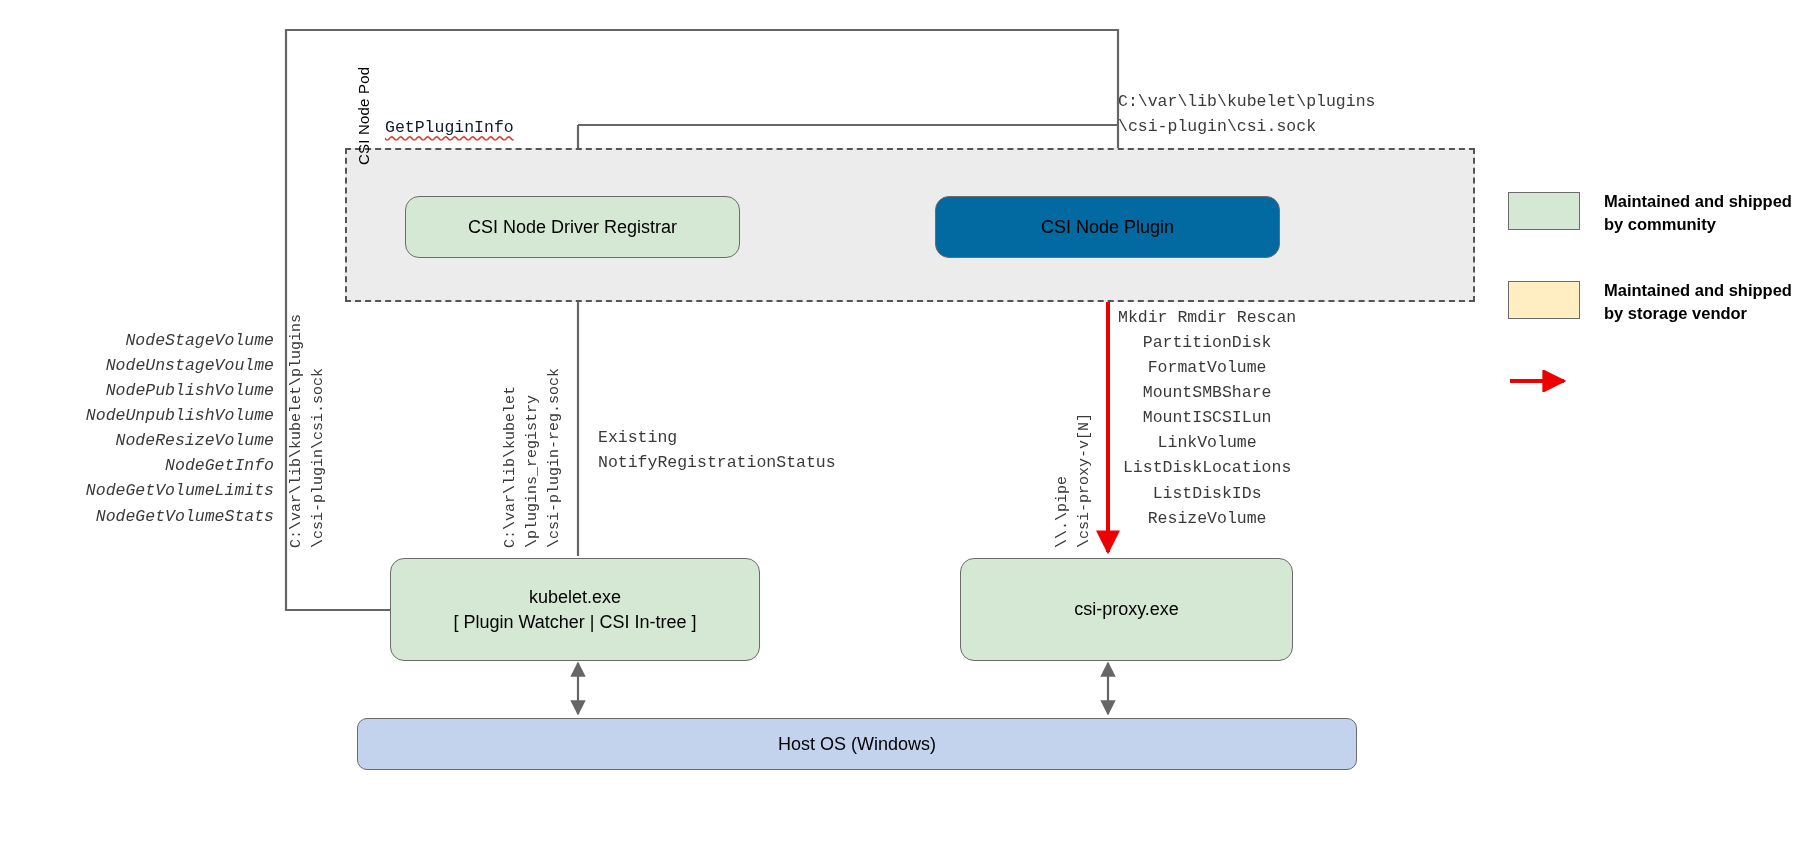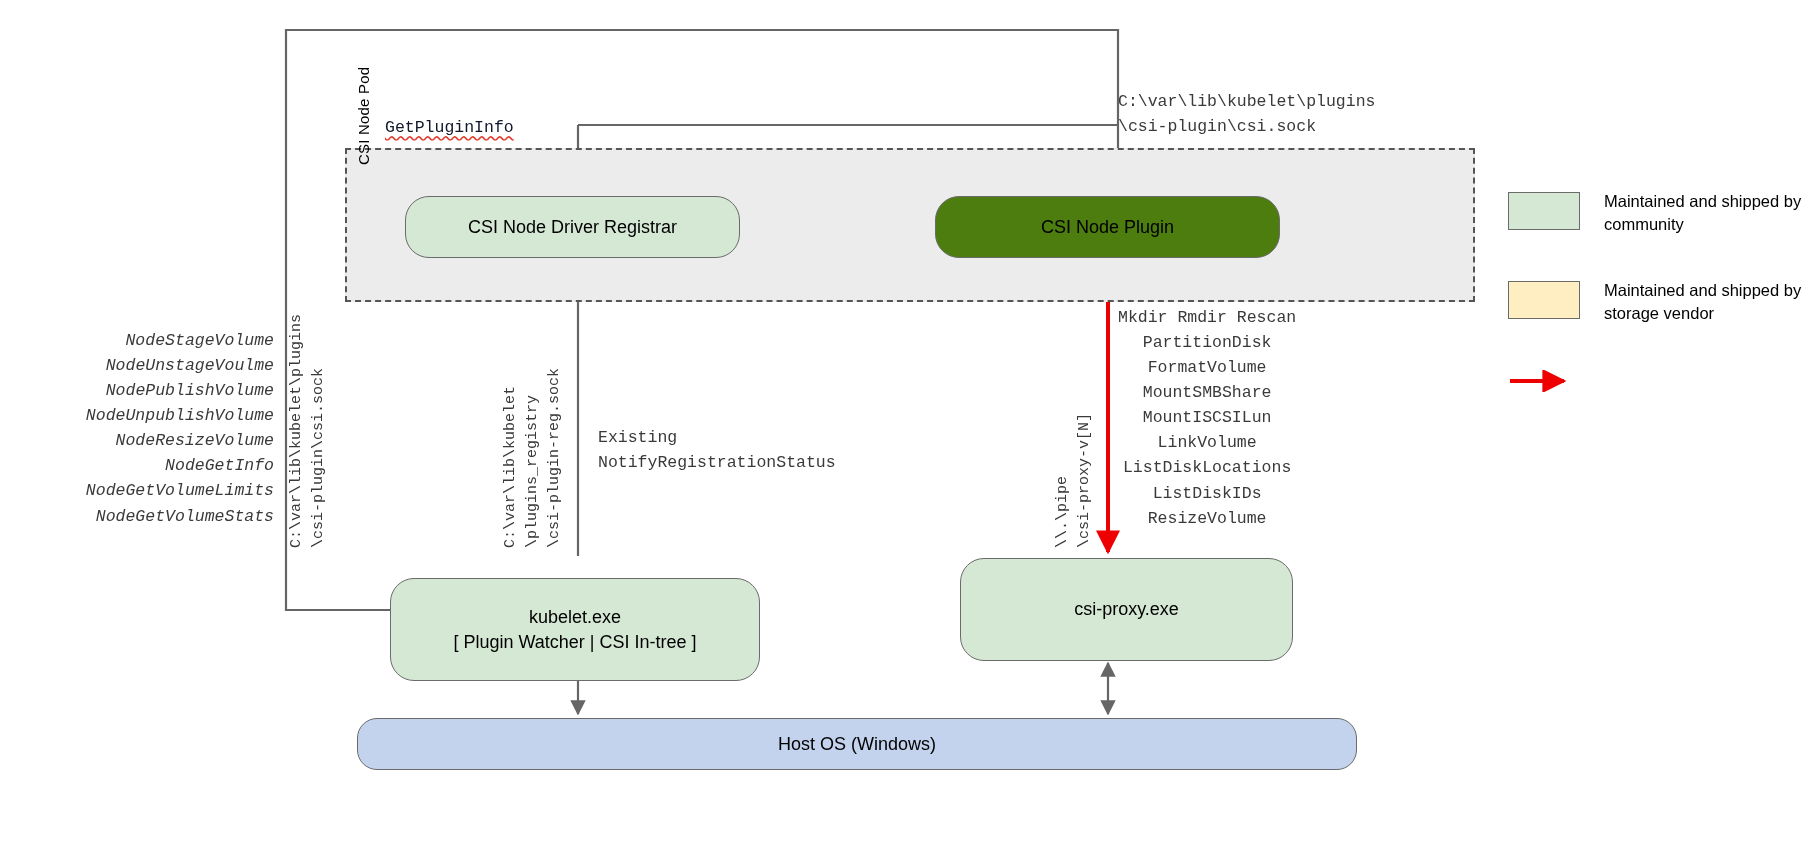--- a/index.html
+++ b/index.html
@@ -48,36 +48,36 @@
     transform: rotate(-90deg);
     transform-origin: left top;
     white-space: nowrap;
     letter-spacing: 0.2px;
   }
   
   .node {
     position: absolute;
     box-sizing: border-box;
     border: 1.6px solid #6b6b6b;
-    border-radius: 24px;
+    border-radius: 14px;
     display: flex;
     align-items: center;
     justify-content: center;
     text-align: center;
     font-size: 18px;
     color: #000;
     line-height: 1.35;
   }
   .node.green { background: #d5e8d4; }
-  .node.yellow { background: #4d7c0f; }
-  .node.blue { background: #c3d3ee; border-radius: 20px; }
+  .node.yellow { background: #0369a1; }
+  .node.blue { background: #c3d3ee; border-radius: 10px; }
 
   #registrar-box { left: 405px; top: 196px; width: 335px; height: 62px; }
   #plugin-box    { left: 935px; top: 196px; width: 345px; height: 62px; }
-  #kubelet-box   { left: 390px; top: 578px; width: 370px; height: 103px; }
+  #kubelet-box   { left: 390px; top: 558px; width: 370px; height: 103px; }
   #csiproxy-box  { left: 960px; top: 558px; width: 333px; height: 103px; }
   #hostos-box    { left: 357px; top: 718px; width: 1000px; height: 52px; font-size: 18px; }
 
   
   .mono {
     position: absolute;
     font-family: "Liberation Mono", "DejaVu Sans Mono", monospace;
     font-size: 16.5px;
     color: #3a3a3a;
     line-height: 1.52;
@@ -109,21 +109,21 @@
     white-space: pre;
     transform: rotate(-90deg);
     transform-origin: left top;
     line-height: 1.45;
   }
   #csi-sock-rot     { left: 286px; top: 548px; }
   #reg-sock-rot     { left: 500px; top: 548px; }
   #pipe-rot         { left: 1052px; top: 548px; }
 
   
-  .legend { position: absolute; left: 1508px; top: 190px; width: 300px; }
+  .legend { position: absolute; left: 1508px; top: 190px; width: 300px; font-weight: bold; }
   .legend-row {
     display: flex;
     align-items: flex-start;
     margin-bottom: 42px;
   }
   .legend-key {
     width: 82px;
     flex: 0 0 82px;
     display: flex;
     align-items: center;

